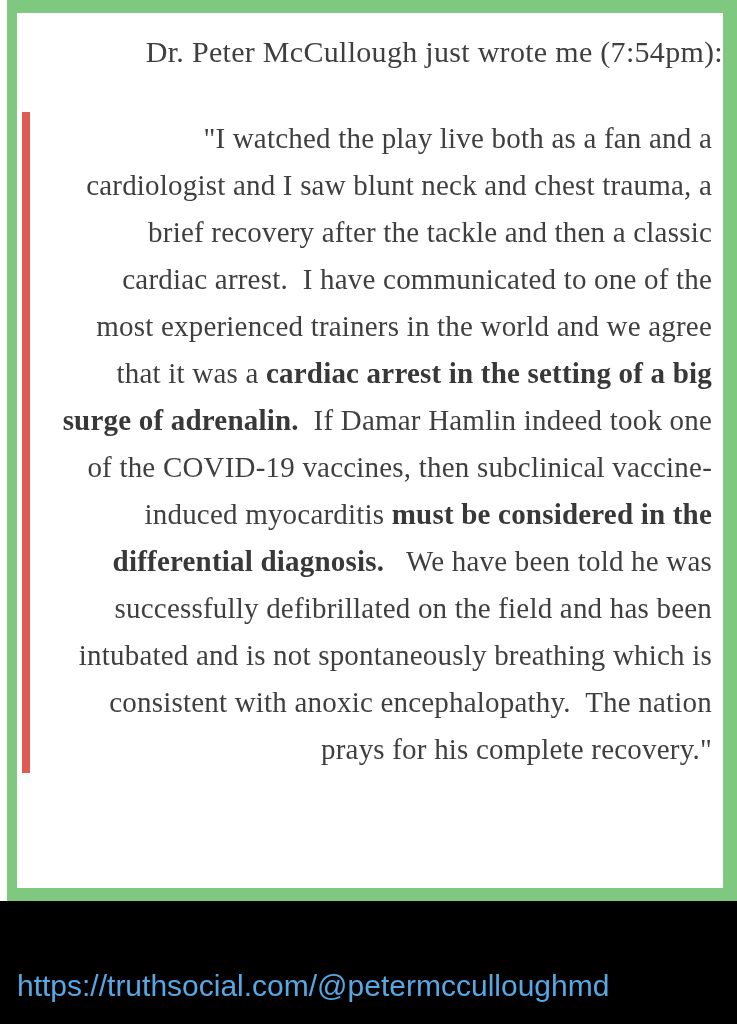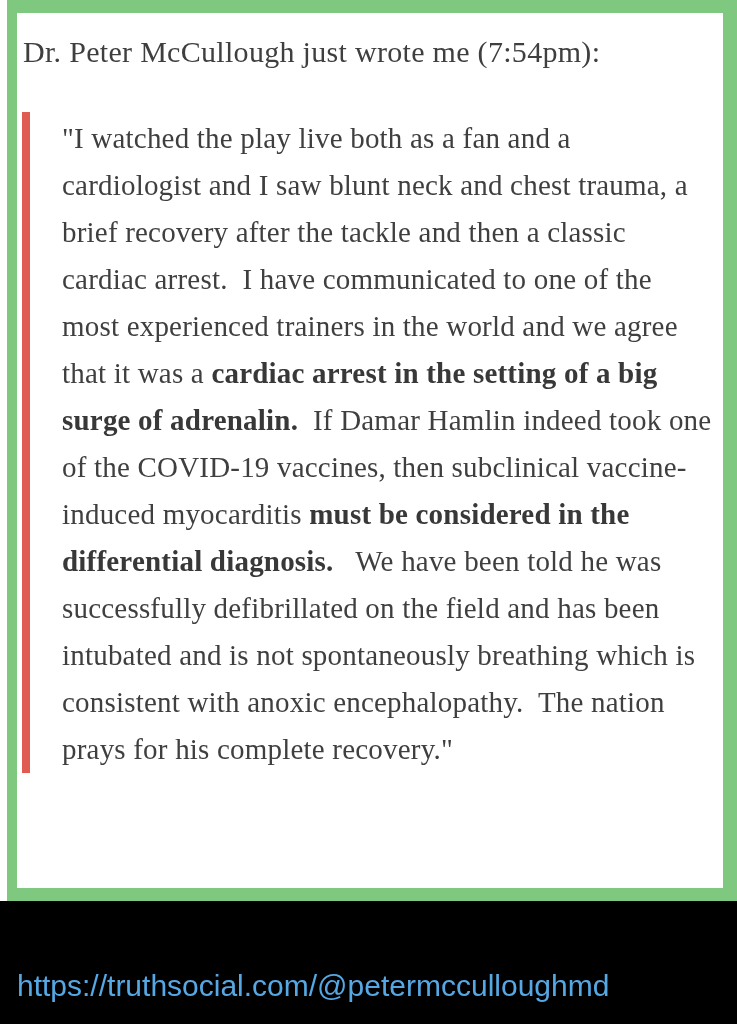--- a/index.html
+++ b/index.html
@@ -11,20 +11,21 @@
     height: 1024px;
     background: #000000;
     font-family: "Liberation Serif", "DejaVu Serif", serif;
     overflow: hidden;
   }
   .white-area {
     position: relative;
     width: 737px;
     height: 901px;
     background: #ffffff;
+    text-align: right;
   }
   .post-card {
     position: absolute;
     top: 0;
     left: 7px;
     width: 730px;
     height: 901px;
     box-sizing: border-box;
     background: #ffffff;
     border-style: solid;

